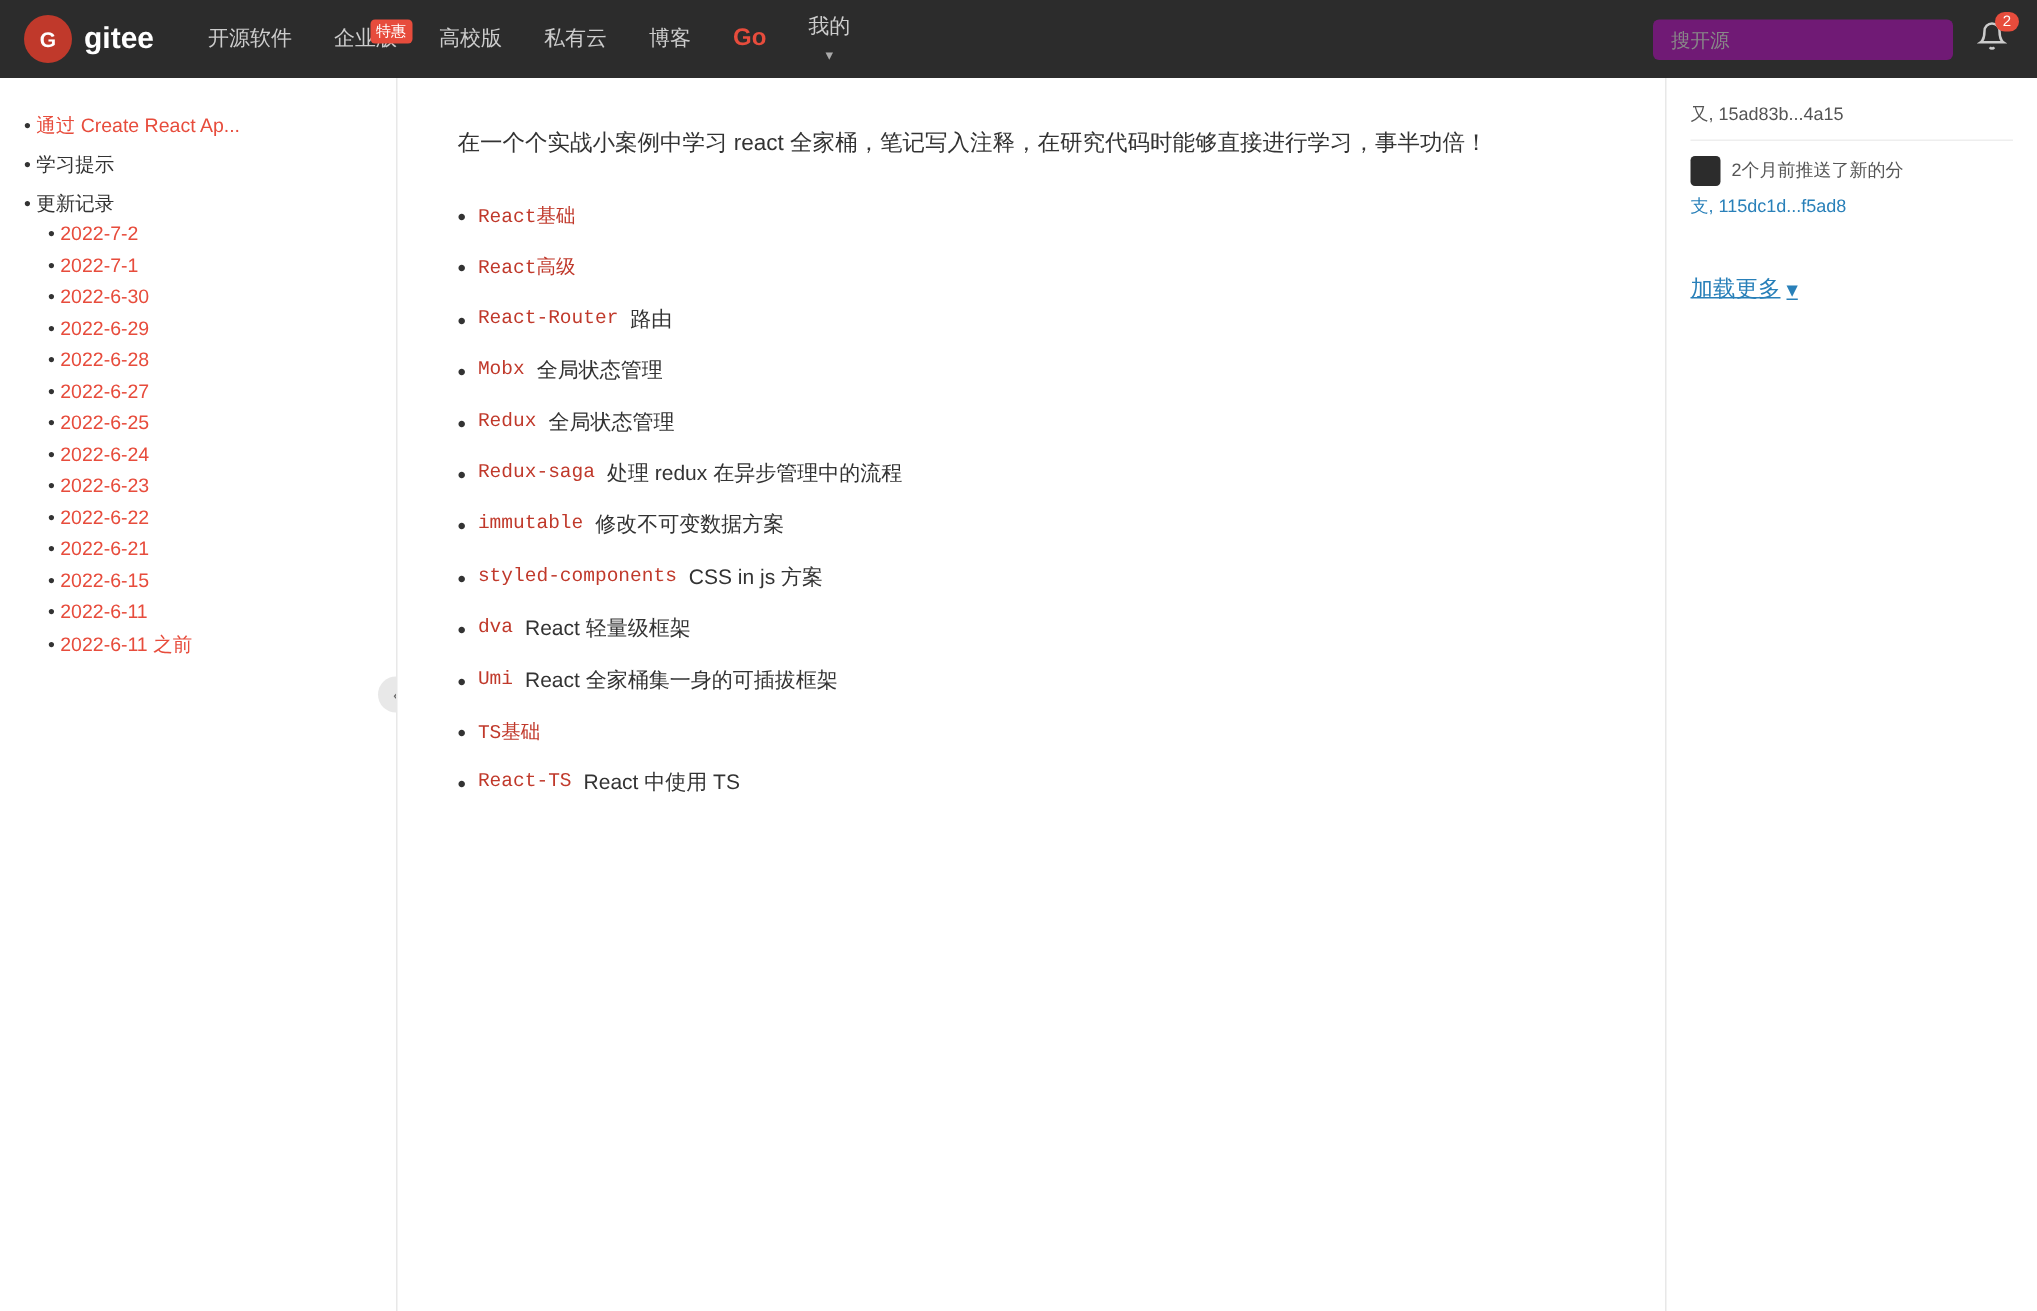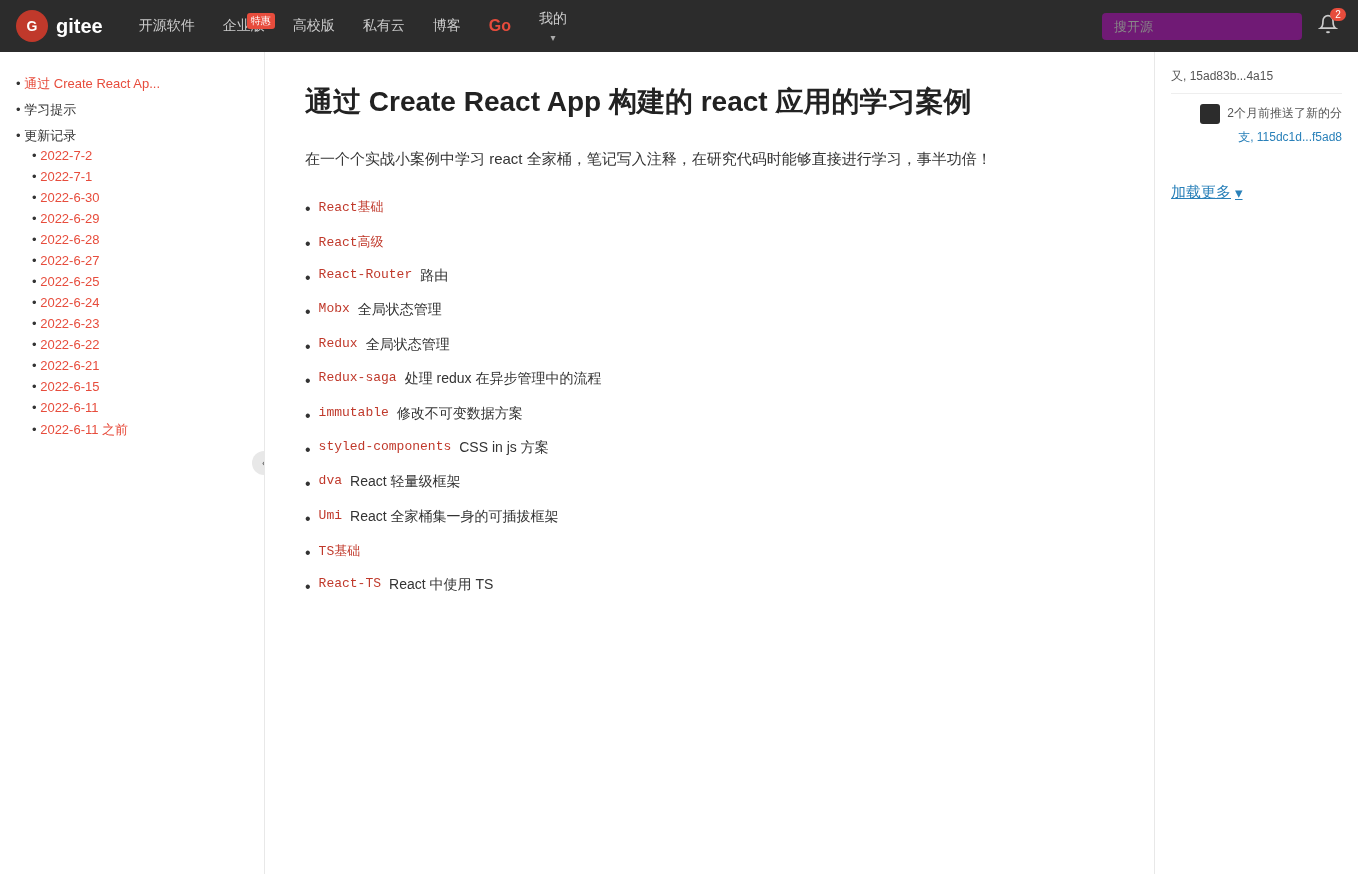--- a/index.html
+++ b/index.html
@@ -241,31 +241,30 @@
       font-family: "Courier New", monospace;
       color: #c0392b;
       font-size: 13px;
     }
     .item-text {
       color: #333;
     }
 
     
     .right-sidebar {
-      width: 204px;
+      width: 248px;
       min-width: 180px;
       padding: 16px;
       border-left: 1px solid #e8e8e8;
     }
     .commit-text {
       font-size: 12px;
       color: #555;
       line-height: 1.6;
       margin-bottom: 4px;
-      text-align: right;
     }
     .commit-avatar {
       width: 20px;
       height: 20px;
       border-radius: 3px;
       background: #2c2c2c;
       display: inline-block;
       vertical-align: middle;
       margin-right: 4px;
     }
@@ -361,21 +360,20 @@
           <li class="sub-bullet"><a href="#" class="sidebar-item-link">2022-6-21</a></li>
           <li class="sub-bullet"><a href="#" class="sidebar-item-link">2022-6-15</a></li>
           <li class="sub-bullet"><a href="#" class="sidebar-item-link">2022-6-11</a></li>
           <li class="sub-bullet"><a href="#" class="sidebar-item-link">2022-6-11 之前</a></li>
         </ul>
       </li>
     </ul>
   </aside>
 
   <main class="main-content">
-    <h1 class="page-title">通过 Create React App 构建的 react 应用的学习案例</h1>
     <p class="page-subtitle">在一个个实战小案例中学习 react 全家桶，笔记写入注释，在研究代码时能够直接进行学习，事半功倍！</p>
 
     <ul class="content-list">
 
       <li>
         <span class="item-code">React基础</span>
       </li>
 
       <li>
         <span class="item-code">React高级</span>

